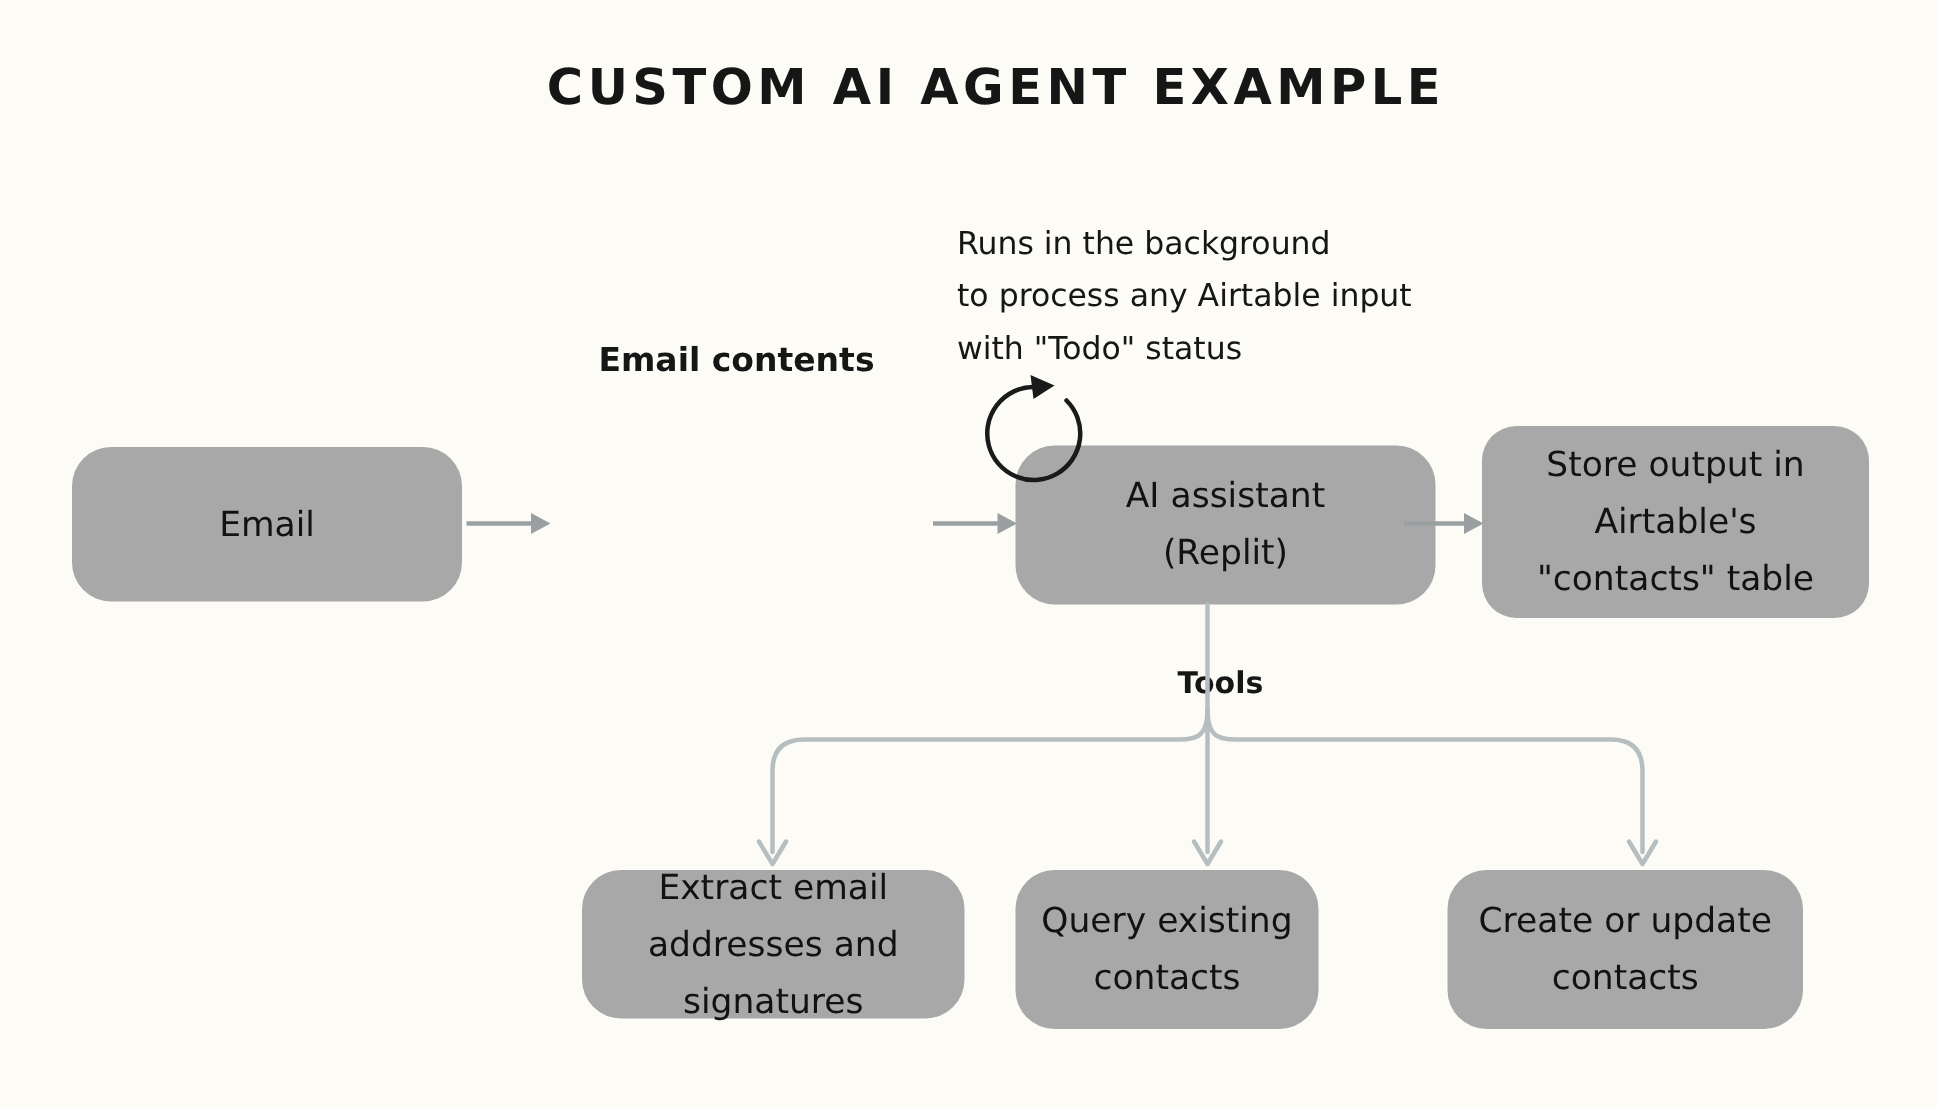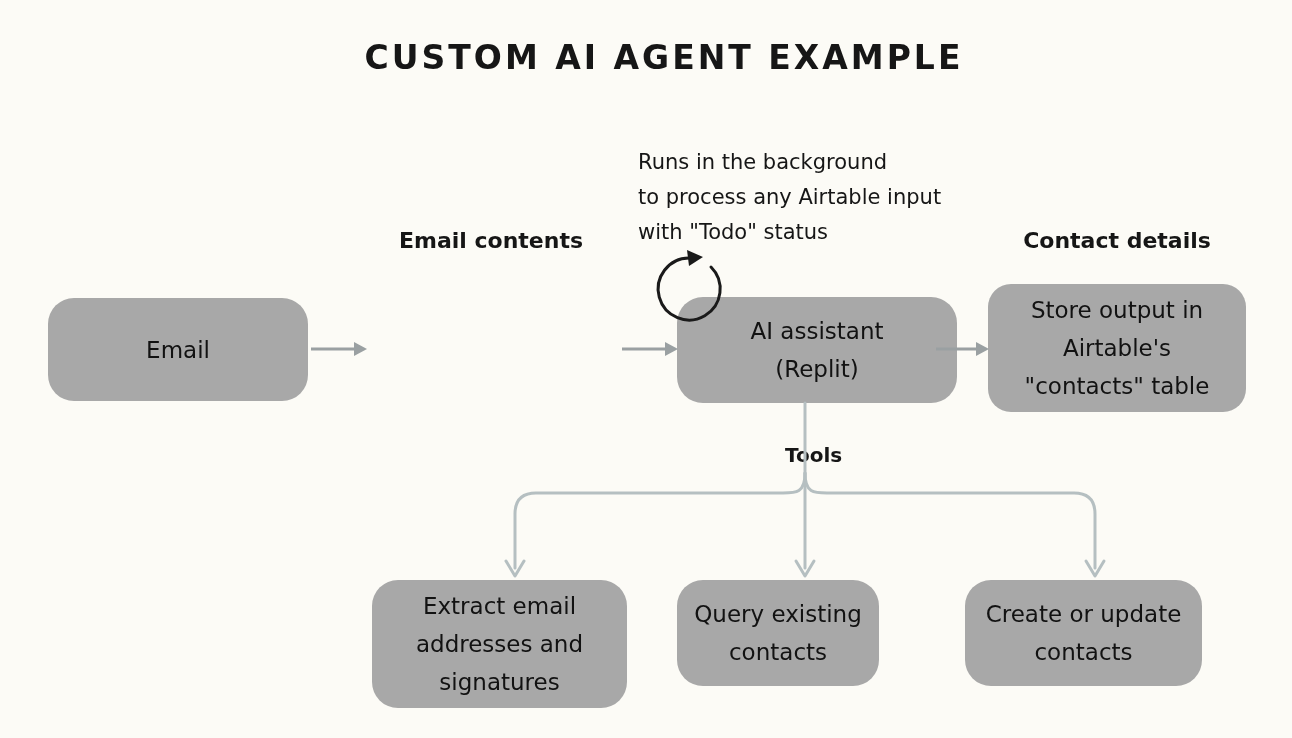--- a/index.html
+++ b/index.html
@@ -52,21 +52,21 @@
     font-size: 23px;
     line-height: 38px;
     white-space: pre-line;
     color: #121212;
     z-index: 2;
   }
   .node-email        { left: 48px;  top: 298px; width: 260px; height: 103px; }
   .node-store-input  { left: 363px; top: 284px; width: 256px; height: 128px; }
   .node-ai-assistant { left: 677px; top: 297px; width: 280px; height: 106px; }
   .node-store-output { left: 988px; top: 284px; width: 258px; height: 128px; border-radius: 23px; }
-  .node-extract      { left: 372px; top: 580px; width: 255px; height: 128px; }
+  .node-extract      { left: 388px; top: 580px; width: 255px; height: 99px; }
   .node-query        { left: 677px; top: 580px; width: 202px; height: 106px; }
   .node-create       { left: 965px; top: 580px; width: 237px; height: 106px; }
   svg.connectors {
     position: absolute;
     left: 0; top: 0;
     width: 1292px; height: 738px;
     z-index: 5;
     pointer-events: none;
   }
 </style>
@@ -75,21 +75,20 @@
 
 <div class="canvas">
 
   <div class="title">CUSTOM AI AGENT EXAMPLE</div>
 
   <div class="annotation">Runs in the background
 to process any Airtable input
 with "Todo" status</div>
 
   <div class="flow-label label-email-contents">Email contents</div>
-  <div class="flow-label label-contact-details">Contact details</div>
   <div class="flow-label label-tools">Tools</div>
 
   <div class="node node-email">Email</div>
   <div class="node node-ai-assistant">AI assistant
 (Replit)</div>
   <div class="node node-store-output">Store output in
 Airtable's
 "contacts" table</div>
   <div class="node node-extract">Extract email
 addresses and

